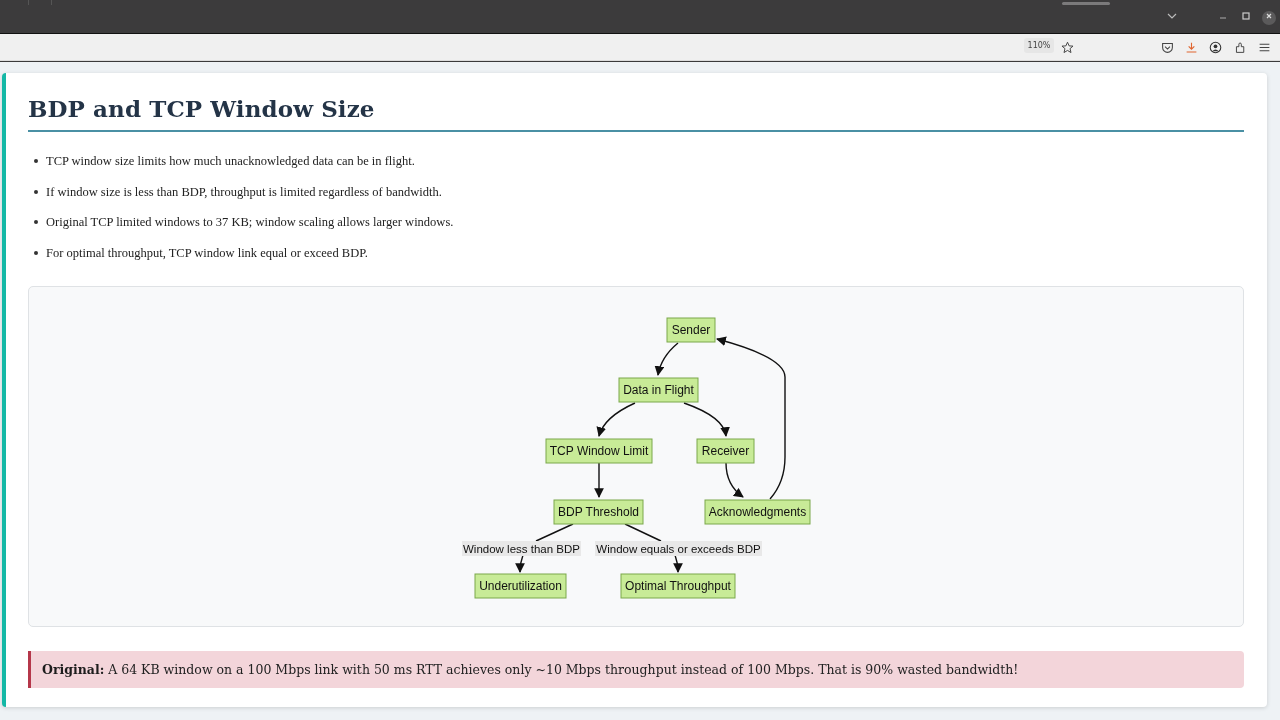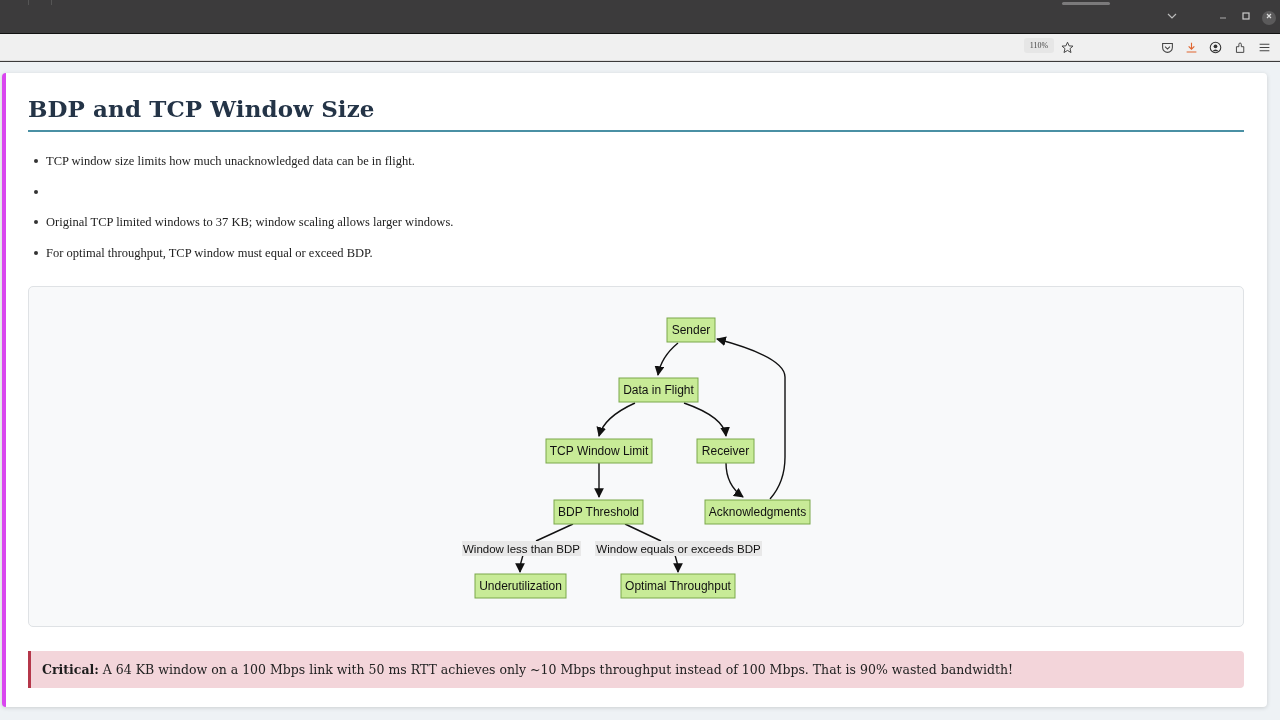--- a/index.html
+++ b/index.html
@@ -6,29 +6,29 @@
   html, body { width: 1280px; height: 720px; overflow: hidden; background: #3c3b3c; }
   body { position: relative; font-family: "DejaVu Sans", sans-serif; }
 
   
   .titlebar { position: absolute; left: 0; top: 0; width: 1280px; height: 34px; background: #3c3b3c; border-bottom: 1px solid #111; }
   .titlebar .tab-indicator { position: absolute; left: 1062px; top: 2px; width: 48px; height: 3px; border-radius: 2px; background: #7b7a7b; }
   .titlebar .tab-sep { position: absolute; top: 0; width: 1px; height: 5px; background: #555; }
   .win-ctrl { position: absolute; top: 11px; width: 14px; height: 14px; color: #bbb; font-size: 10px; line-height: 14px; text-align: center; cursor: pointer; }
   .win-close { background: #5b5a5b; border-radius: 50%; color: #ddd; font-size: 9px; }
 
-  .toolbar { position: absolute; left: 0; top: 34px; width: 1280px; height: 27px; background: #f0f0f0; border-bottom: 1px solid #dcdcdc; font-family: Liberation Serif, serif; }
+  .toolbar { position: absolute; left: 0; top: 34px; width: 1280px; height: 27px; background: #f0f0f0; border-bottom: 1px solid #dcdcdc; }
   .urlbar { position: absolute; left: 0; top: 3px; width: 1078px; height: 21px; background: #f0f0f0; }
   .zoom-badge { position: absolute; left: 1024px; top: 4px; width: 30px; height: 15px; background: #e6e6e6; border-radius: 3px; font-size: 8px; color: #444; text-align: center; line-height: 15px; }
   .tb-icon { position: absolute; top: 5px; width: 16px; height: 16px; display: flex; align-items: center; justify-content: center; cursor: pointer; }
   .tb-icon svg { width: 13px; height: 13px; }
 
   
   .viewport { position: absolute; left: 0; top: 62px; width: 1280px; height: 658px; background: #eef2f5; overflow: hidden; }
-  .card { position: absolute; left: 2px; top: 11px; width: 1265px; height: 634px; background: #ffffff; border-radius: 4px; box-shadow: 0 1px 4px rgba(0,0,0,0.15); border-left: 4px solid #d946ef; }
+  .card { position: absolute; left: 2px; top: 11px; width: 1265px; height: 634px; background: #ffffff; border-radius: 4px; box-shadow: 0 1px 4px rgba(0,0,0,0.15); border-left: 4px solid #14b8a6; }
 
   .page-title { position: absolute; left: 22px; top: 22px; font-family: "DejaVu Serif", serif; font-weight: bold; font-size: 23px; color: #243447; letter-spacing: 0.1px; }
   .title-rule { position: absolute; left: 22px; top: 57px; width: 1216px; height: 2px; background: #4a90a4; }
 
   .bullets { position: absolute; left: 28px; top: 78px; list-style: none; }
   .bullets li { font-family: Liberation Serif, serif; font-size: 12.5px; color: #222; height: 30.5px; line-height: 20px; position: relative; padding-left: 12px; white-space: nowrap; }
   .bullets li .dot { position: absolute; left: 0; top: 8px; width: 4px; height: 4px; border-radius: 50%; background: #333; }
 
   .diagram-box { position: absolute; left: 22px; top: 213px; width: 1216px; height: 341px; background: #f8f9fa; border: 1px solid #dfe2e5; border-radius: 5px; }
   .diagram-box svg { position: absolute; left: 0; top: 0; }
@@ -108,23 +108,23 @@
   </div>
 </div>
 
 <div class="viewport">
   <div class="card">
     <h1 class="page-title">BDP and TCP Window Size</h1>
     <div class="title-rule"></div>
 
     <ul class="bullets">
       <li><span class="dot"></span><span>TCP window size limits how much unacknowledged data can be in flight.</span></li>
-      <li><span class="dot"></span></li>
+      <li><span class="dot"></span><span>If window size is less than BDP, throughput is limited regardless of bandwidth.</span></li>
       <li><span class="dot"></span><span>Original TCP limited windows to 37 KB; window scaling allows larger windows.</span></li>
-      <li><span class="dot"></span><span>For optimal throughput, TCP window must equal or exceed BDP.</span></li>
+      <li><span class="dot"></span><span>For optimal throughput, TCP window link equal or exceed BDP.</span></li>
     </ul>
 
     <div class="diagram-box">
       <svg width="1216" height="341" viewBox="0 0 1216 341">
         <defs>
           <marker id="arr" viewBox="0 0 10 10" refX="9" refY="5" markerWidth="7" markerHeight="7" orient="auto-start-reverse">
             <path d="M0 0 L10 5 L0 10 Z" fill="#111"></path>
           </marker>
         </defs>
 
@@ -177,16 +177,16 @@
           <text x="491.5" y="303" text-anchor="middle">Underutilization</text>
         </g>
         <g class="node">
           <rect x="592" y="287" width="114" height="24"></rect>
           <text x="649" y="303" text-anchor="middle">Optimal Throughput</text>
         </g>
       </svg>
     </div>
 
     <div class="alert">
-      <b>Critical:</b><span> A 64 KB window on a 100 Mbps link with 50 ms RTT achieves only ~10 Mbps throughput instead of 100 Mbps. That is 90% wasted bandwidth!</span>
+      <b>Original:</b><span> A 64 KB window on a 100 Mbps link with 50 ms RTT achieves only ~10 Mbps throughput instead of 100 Mbps. That is 90% wasted bandwidth!</span>
     </div>
   </div>
 </div>
 
 </body></html>

